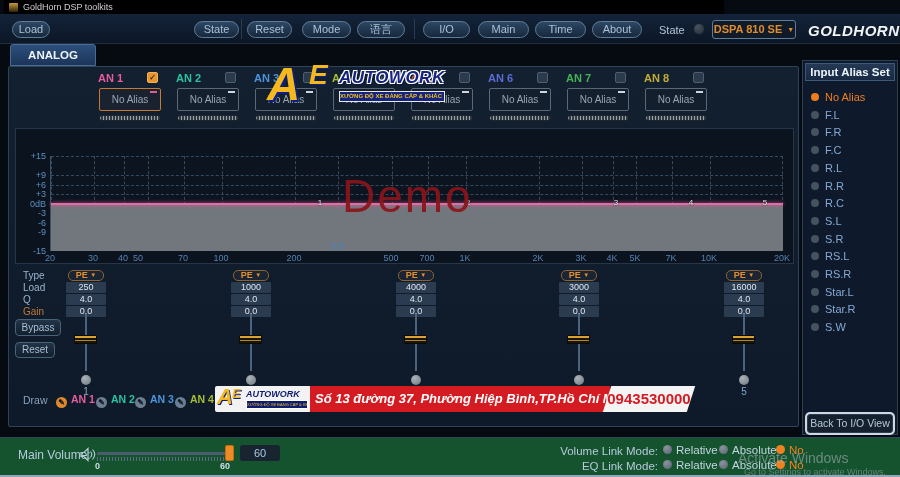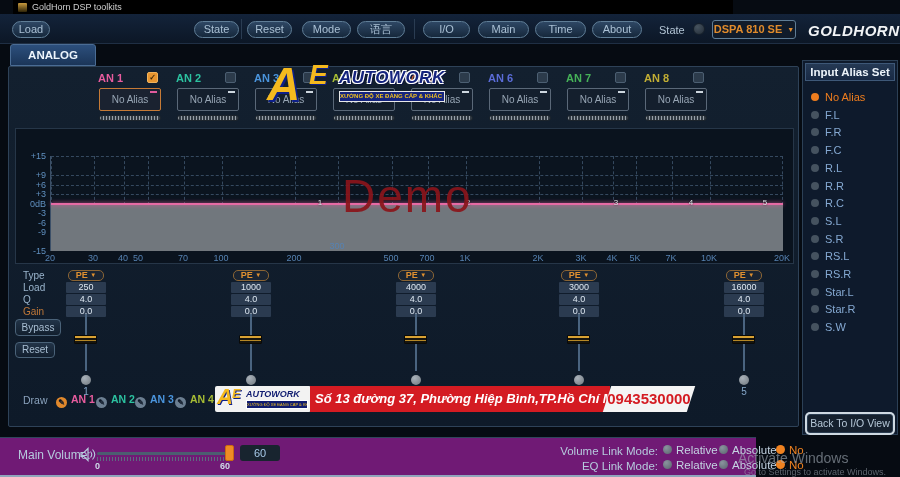--- a/index.html
+++ b/index.html
@@ -1,20 +1,20 @@
 <!DOCTYPE html>
 <html><head>
 <meta charset="utf-8">
 <style>
   *{margin:0;padding:0;box-sizing:border-box}
   body{background:#000;font-family:"Liberation Sans",sans-serif}
   .screen{position:relative;width:900px;height:477px;background:#060b12;overflow:hidden}
 
   
-  .titlebar{position:absolute;left:13px;top:0;width:720px;height:14px;background:#000}
+  .titlebar{position:absolute;left:4px;top:0;width:720px;height:14px;background:#000}
   .appicon{position:absolute;left:5px;top:3px;width:9px;height:9px;border-radius:1px;background:linear-gradient(#c89a3e,#2e2408)}
   .titletext{position:absolute;left:19px;top:2px;font-size:9px;color:#cfcfcf}
 
   
   .toolbar{position:absolute;left:0;top:14px;width:900px;height:30px;background:linear-gradient(#13233a,#0c1726);border-bottom:1px solid #1f2f44}
   .tbtn{position:absolute;top:7px;height:17px;background:linear-gradient(#2e4764,#16283c);border:1px solid #5f7d96;border-radius:9px;color:#aac0d4;font-size:11px;text-align:center;line-height:15px;cursor:pointer}
   .cfgfield{position:absolute;left:54px;top:7px;width:130px;height:17px;background:#0b1422;border:1px solid #2c3e54;border-radius:2px;color:#c2cedd;font-size:10.5px;line-height:15px;padding-left:6px;white-space:nowrap;overflow:hidden}
   .tdivider{position:absolute;top:5px;width:1px;height:20px;background:#2a3c52}
   .state-label{position:absolute;left:659px;top:10px;font-size:11px;color:#b2c4d4}
   .state-dot{position:absolute;left:693px;top:9px;width:12px;height:12px;border-radius:50%;background:radial-gradient(circle at 35% 30%,#46535f,#232d38);border:1px solid #16202b}
@@ -93,21 +93,21 @@
   
   .sidebar{position:absolute;left:802px;top:60px;width:96px;height:375px;background:#0e1a2c;border:1px solid #2c4056}
   .sb-header{position:absolute;left:2px;top:2px;width:90px;height:18px;background:linear-gradient(#253954,#182944);border:1px solid #3e5878;color:#ecf3fa;font-weight:bold;font-size:11.5px;text-align:center;line-height:16px}
   .sb-item{position:absolute;left:8px;height:14px;font-size:11px;color:#85a9d2;cursor:pointer;white-space:nowrap}
   .sb-dot{display:inline-block;width:8px;height:8px;border-radius:50%;background:#45525f;margin-right:6px}
   .sb-item.sel{color:#ee7d1e}
   .sb-item.sel .sb-dot{background:#ee7d1e}
   .backbtn{position:absolute;left:4px;top:353px;width:86px;height:19px;background:#15202e;border:1px solid #2a3c50;box-shadow:0 0 0 2px #cfd9e2;border-radius:3px;color:#b6c8d8;font-size:10.5px;text-align:center;line-height:17px;cursor:pointer}
 
   
-  .bottombar{position:absolute;left:0;top:437px;width:756px;height:40px;background:#701a75;border-top:1px solid #31455b;border-bottom:2px solid #8fa6bb}
+  .bottombar{position:absolute;left:0;top:437px;width:900px;height:40px;background:#14532d;border-top:1px solid #31455b;border-bottom:2px solid #8fa6bb}
   .mv-label{position:absolute;left:18px;top:10px;font-size:12px;color:#b6cadd}
   .speaker{position:absolute;left:80px;top:9px}
   .vtrack{position:absolute;left:97px;top:14px;width:137px;height:3px;background:#4c5c70;border-radius:2px;cursor:pointer}
   .vticks{position:absolute;left:97px;top:19px;width:137px;height:4px;background:repeating-linear-gradient(90deg,#5c6c80 0 1px,transparent 1px 3px)}
   .vhandle{position:absolute;left:225px;top:7px;width:9px;height:16px;background:#ef8b25;border:1px solid #c96a10;border-radius:2px;cursor:grab}
   .vminmax{position:absolute;font-size:9px;font-weight:bold;color:#cfdce8}
   .vvalue{position:absolute;left:240px;top:7px;width:40px;height:16px;background:#18242f;border-radius:3px;color:#a6c8e8;font-size:11px;text-align:center;line-height:16px}
   .llabel{position:absolute;width:122px;text-align:right;font-size:11.5px;color:#b6cadd}
   .rgroup{position:absolute;font-size:11.5px;color:#c4d4e2;cursor:pointer;white-space:nowrap}
   .rdot{display:inline-block;width:9px;height:9px;border-radius:50%;background:radial-gradient(circle at 35% 30%,#8a949e,#59636d);margin-right:4px}

